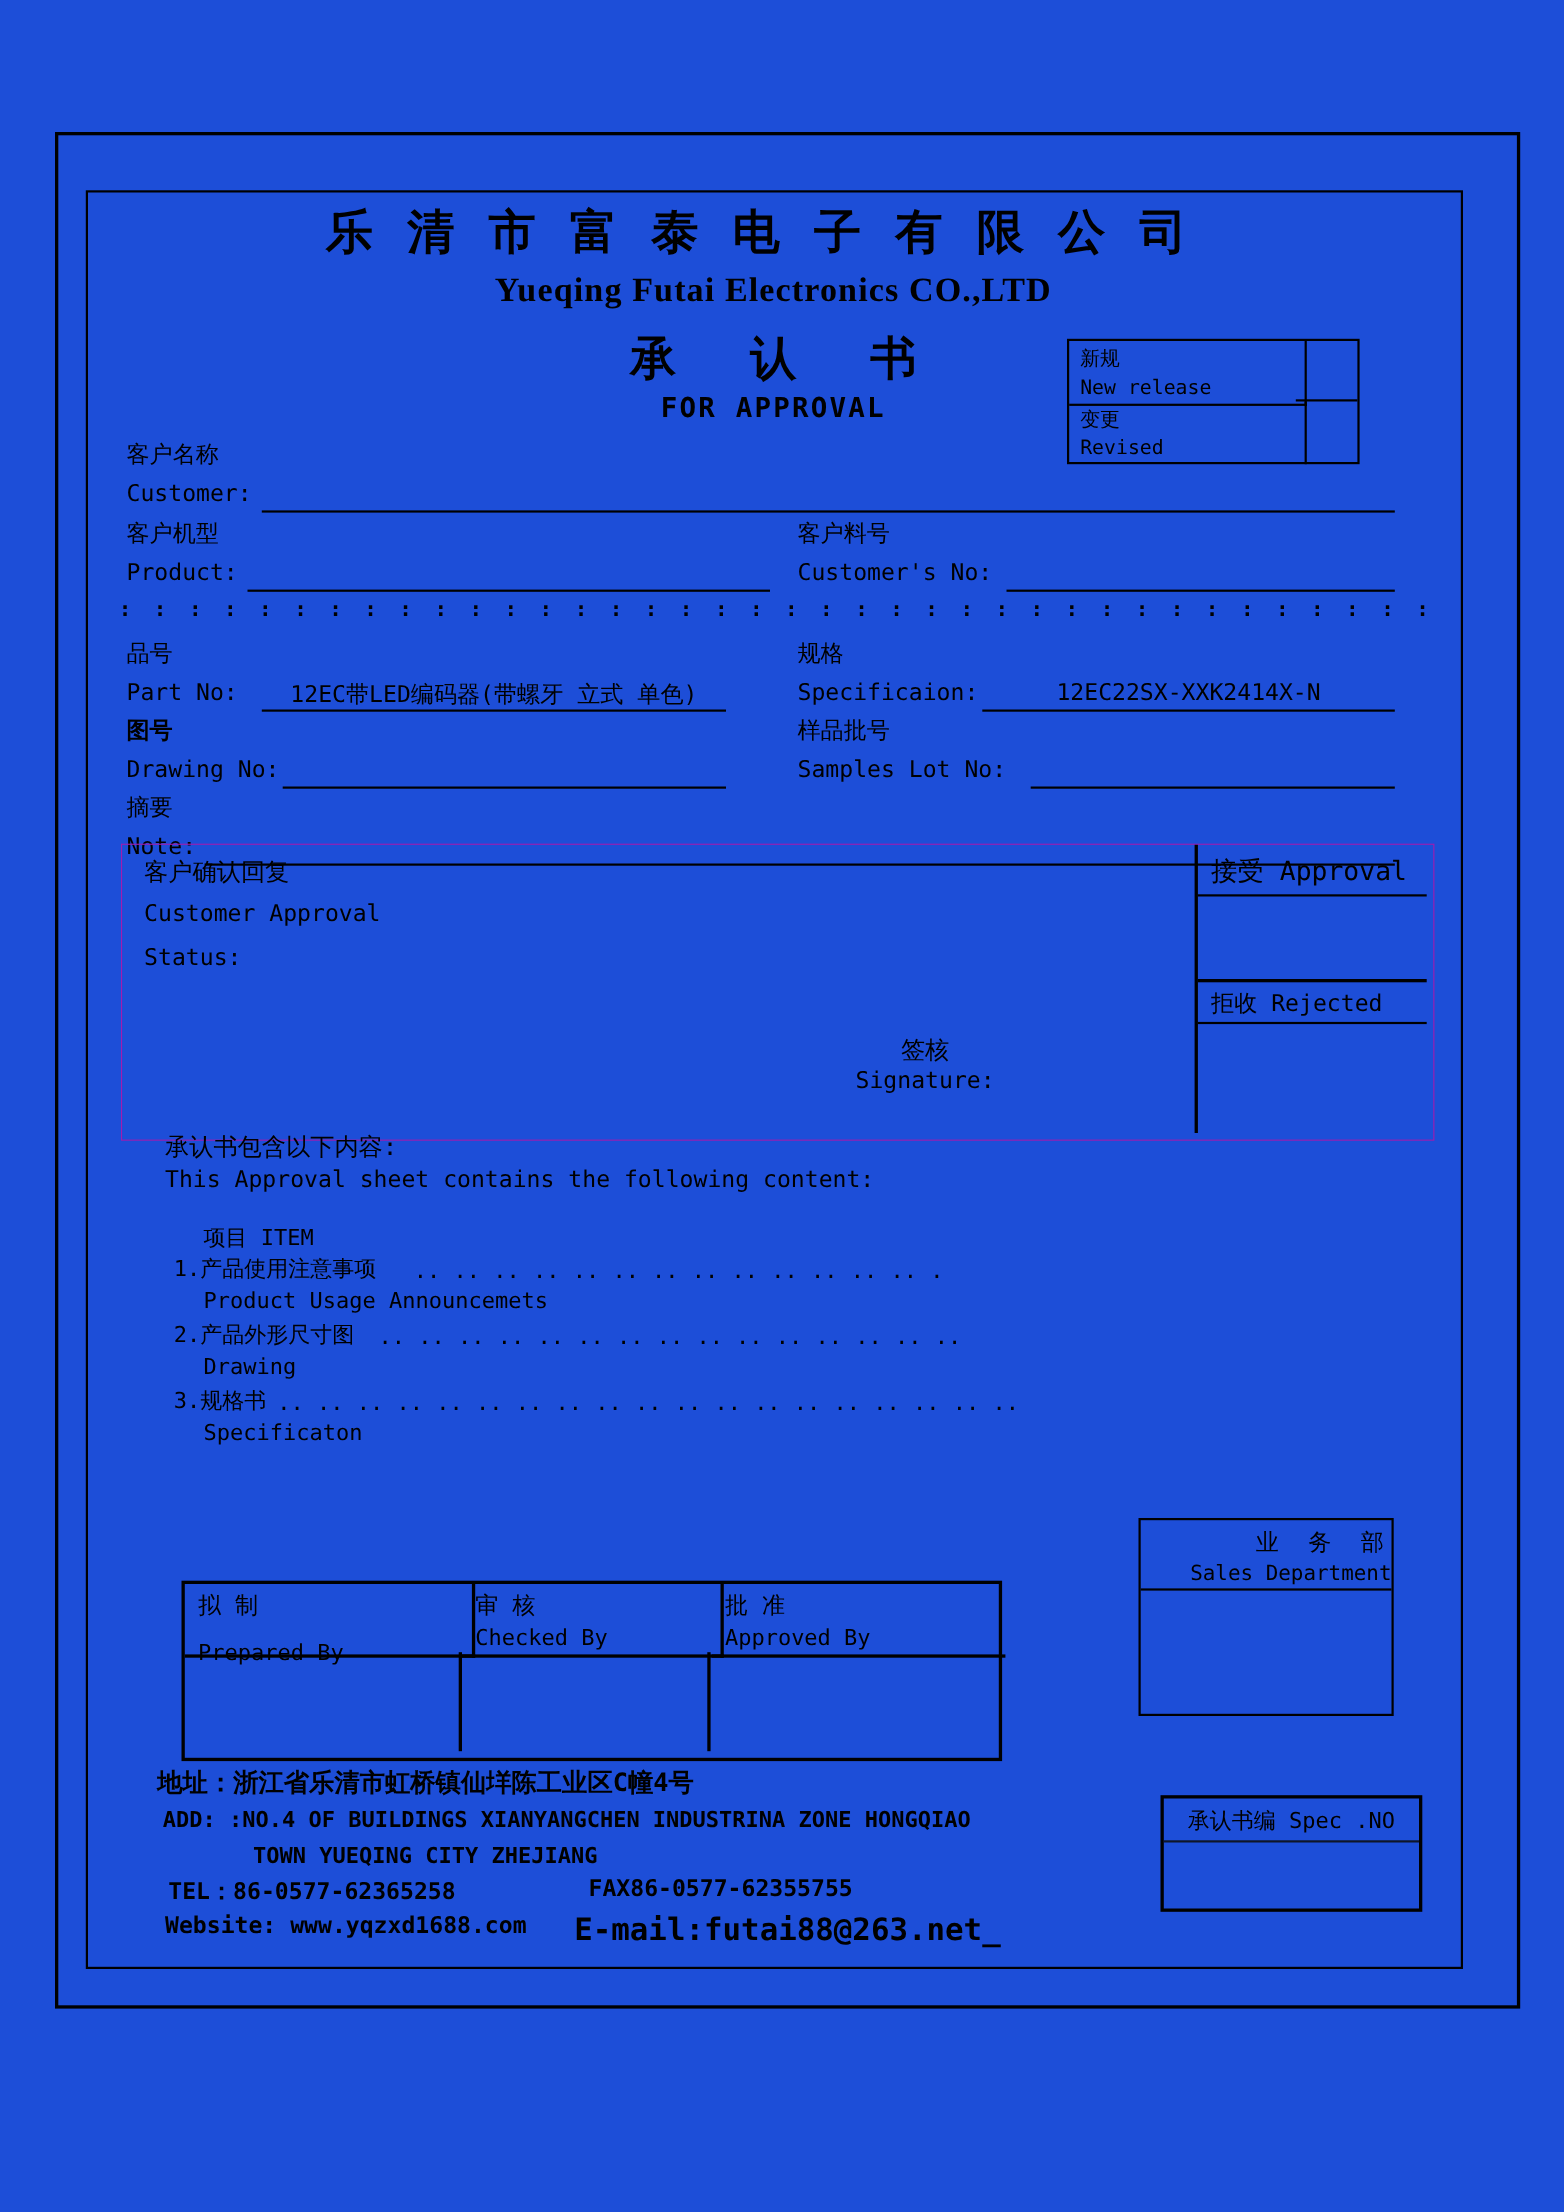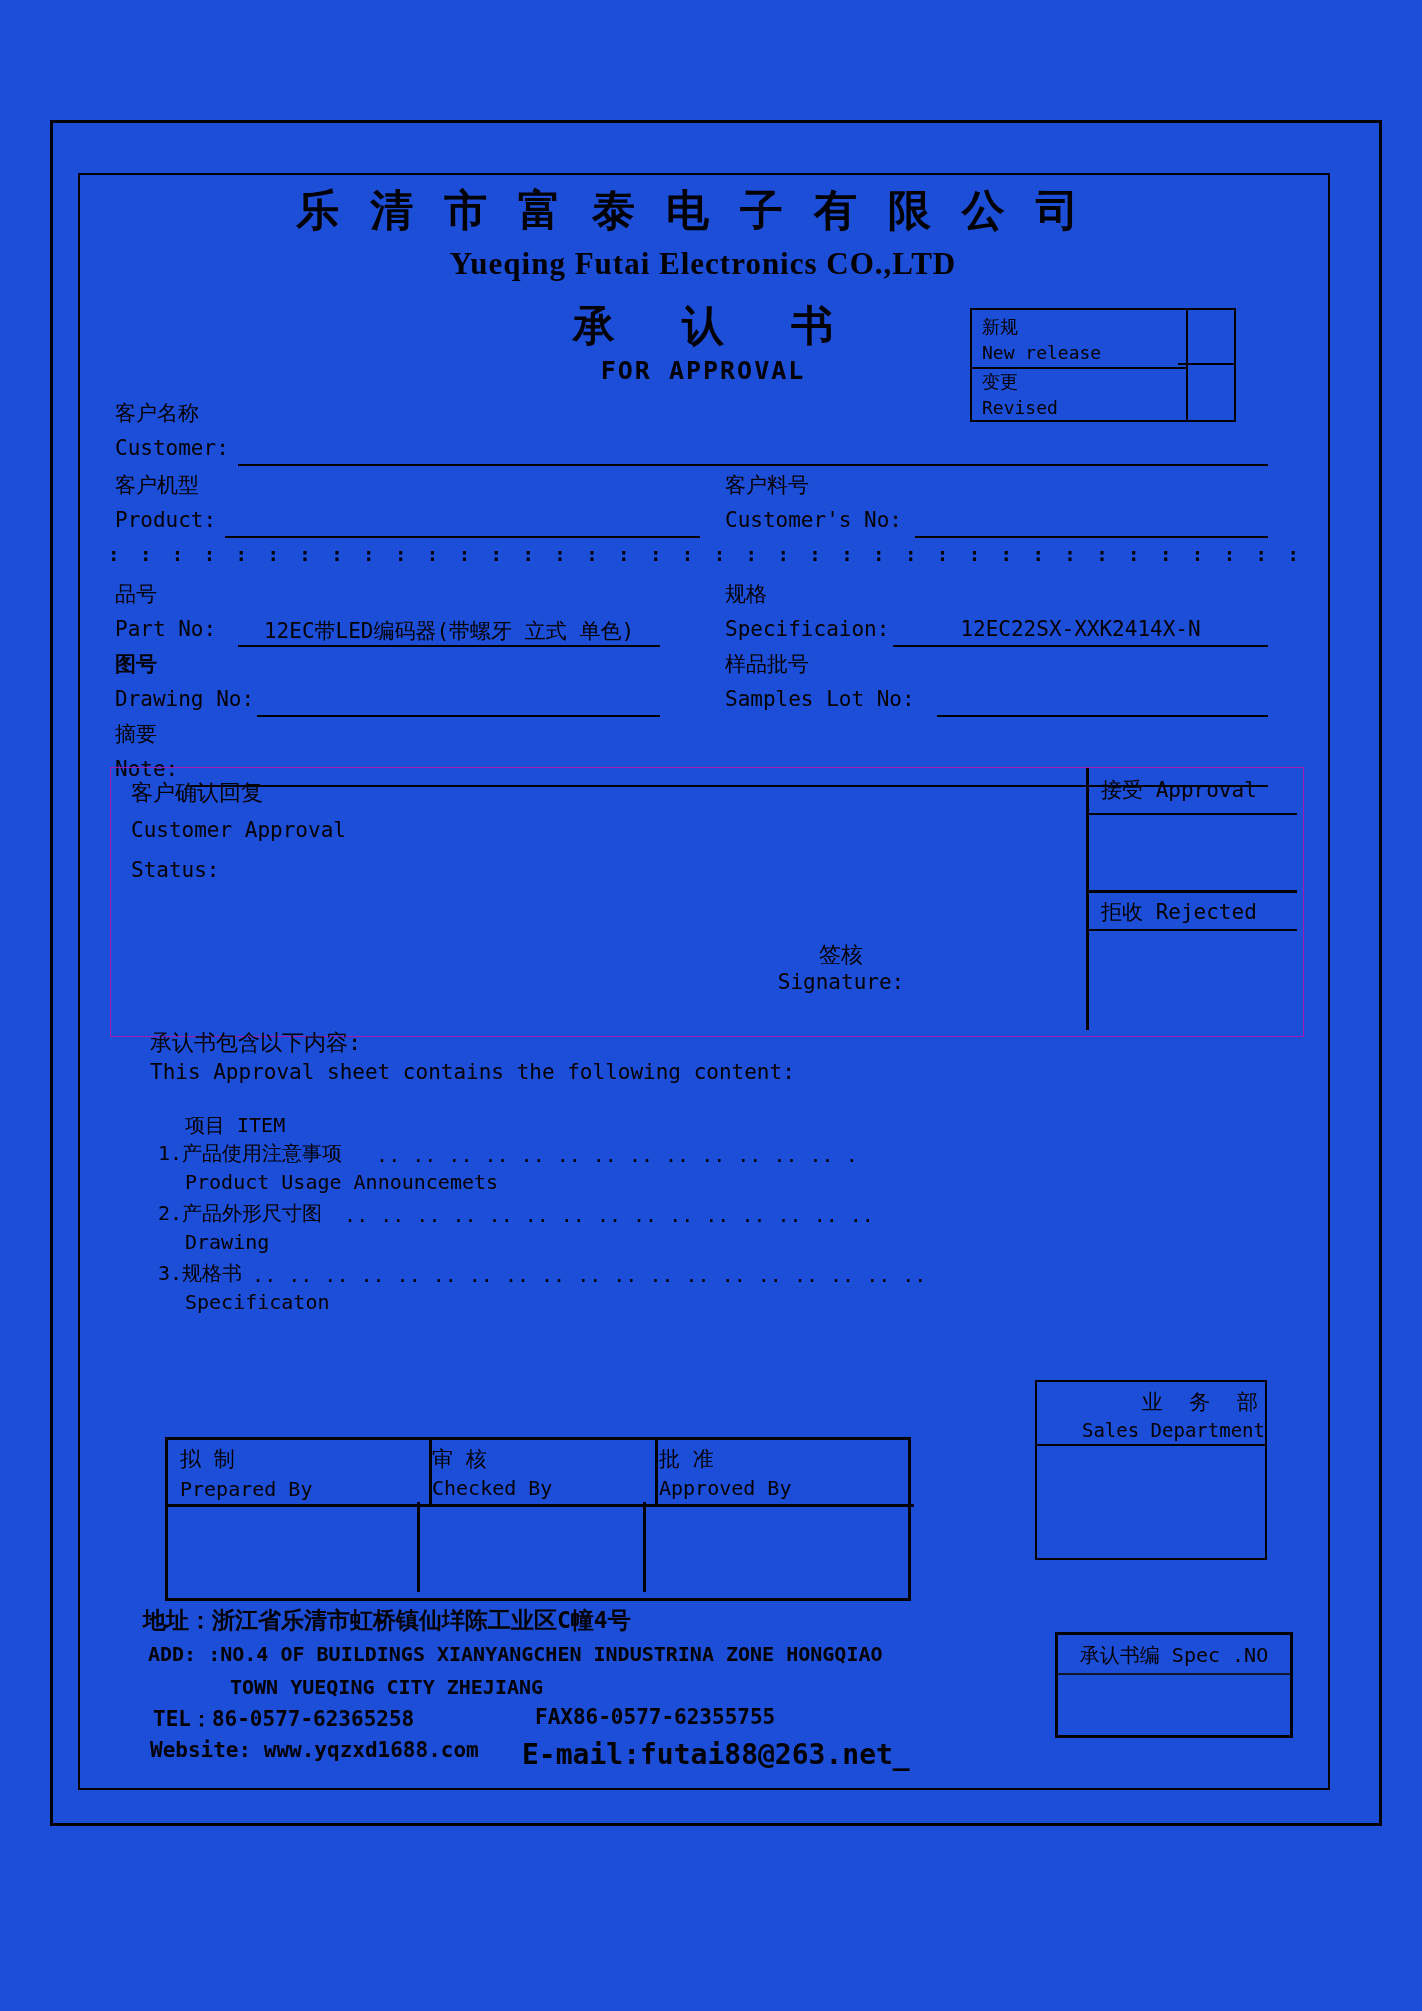--- a/index.html
+++ b/index.html
@@ -88,21 +88,21 @@
     <div class="abs lbl" style="left:20px;top:10px;font-size:22px;">客户确认回复</div>
     <div class="abs lbl" style="left:20px;top:50px;">Customer Approval</div>
     <div class="abs lbl" style="left:20px;top:90px;">Status:</div>
     <div class="abs center" style="left:490px;top:172px;width:480px;">
       <div style="font-size:22px;">签核</div>
       <div style="font-size:21px;">Signature:</div>
     </div>
 
     <div style="position:absolute;left:975px;top:0;width:0;height:262px;border-left:3px solid #000;"></div>
     <div style="position:absolute;left:978px;top:0;width:208px;height:45px;border-bottom:2px solid #000;">
-      <span class="abs" style="left:12px;top:8px;font-size:21px;">接受 Approval</span>
+      <span class="abs" style="left:12px;top:8px;font-size:24px;">接受 Approval</span>
     </div>
     <div style="position:absolute;left:978px;top:47px;width:208px;height:75px;border-bottom:3px solid #000;"></div>
     <div style="position:absolute;left:978px;top:125px;width:208px;height:36px;border-bottom:2px solid #000;">
       <span class="abs" style="left:12px;top:5px;font-size:21px;">拒收 Rejected</span>
     </div>
     <div style="position:absolute;left:978px;top:163px;width:208px;height:99px;"></div>
   </div>
 
   <div class="abs" style="left:150px;top:1028px;font-size:22px;">承认书包含以下内容:</div>
   <div class="abs" style="left:150px;top:1060px;font-size:21px;">This Approval sheet contains the following content:</div>
@@ -127,21 +127,21 @@
     <div style="position:absolute;left:0;top:0;width:100%;height:64px;border-bottom:2px solid #000;padding:6px 0 0 14px;box-sizing:border-box;text-align:right;">
       <div style="font-size:21px;letter-spacing:7px;">业 务 部</div>
       <div style="font-size:19px;margin-top:3px;">Sales Department</div>
     </div>
     <div style="position:absolute;left:0;top:66px;width:100%;height:108px;"></div>
   </div>
 
   <div class="abs" style="left:165px;top:1437px;width:740px;height:158px;border:3px solid #000;">
     <div style="position:absolute;left:0;top:0;width:249px;height:59px;border-right:3px solid #000;border-bottom:3px solid #000;padding:5px 0 0 12px;">
       <div style="font-size:21px;">拟  制</div>
-      <div style="font-size:20px;margin-top:4px;">Prepared By</div>
+      <div style="font-size:20px;margin-top:17px;">Prepared By</div>
     </div>
     <div style="position:absolute;left:252px;top:0;width:223px;height:59px;border-right:3px solid #000;border-bottom:3px solid #000;padding:5px 0 0 12px;">
       <div style="font-size:21px;">审  核</div>
       <div style="font-size:20px;margin-top:3px;">Checked By</div>
     </div>
     <div style="position:absolute;left:479px;top:0;width:255px;height:59px;border-bottom:3px solid #000;padding:5px 0 0 12px;">
       <div style="font-size:21px;">批  准</div>
       <div style="font-size:20px;margin-top:3px;">Approved By</div>
     </div>
     <div style="position:absolute;left:0;top:62px;width:249px;height:90px;border-right:3px solid #000;"></div>

